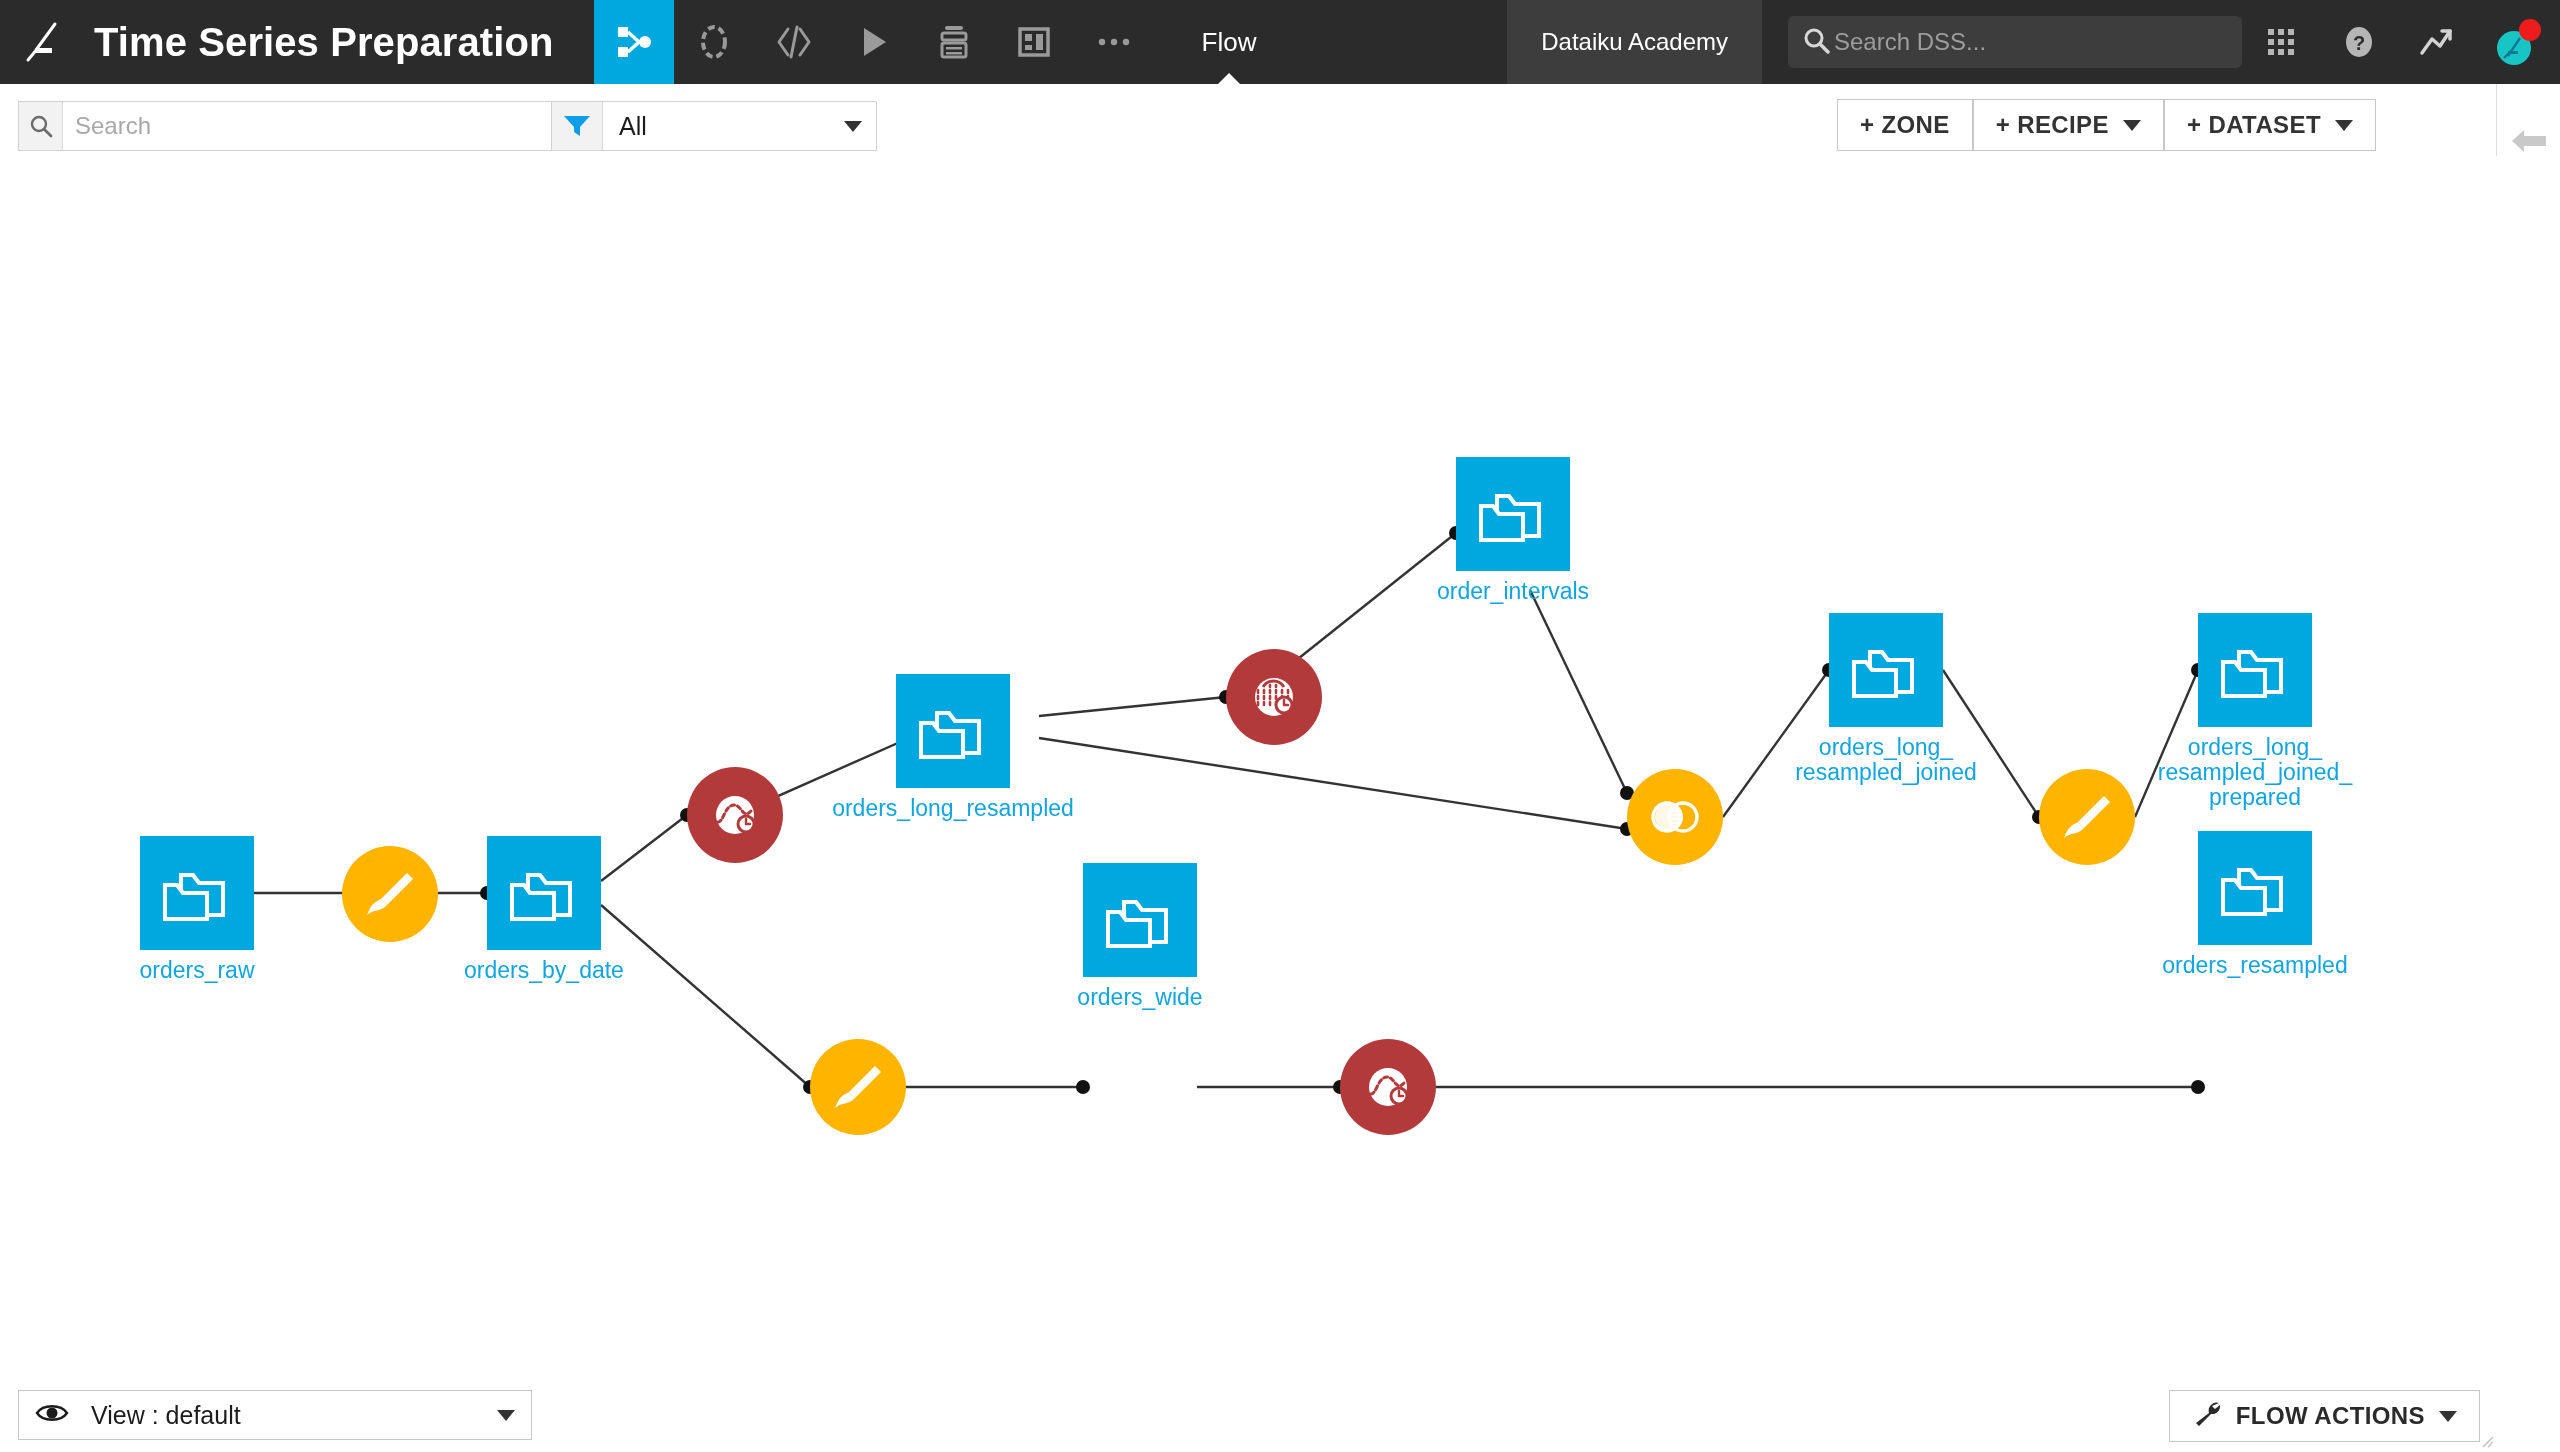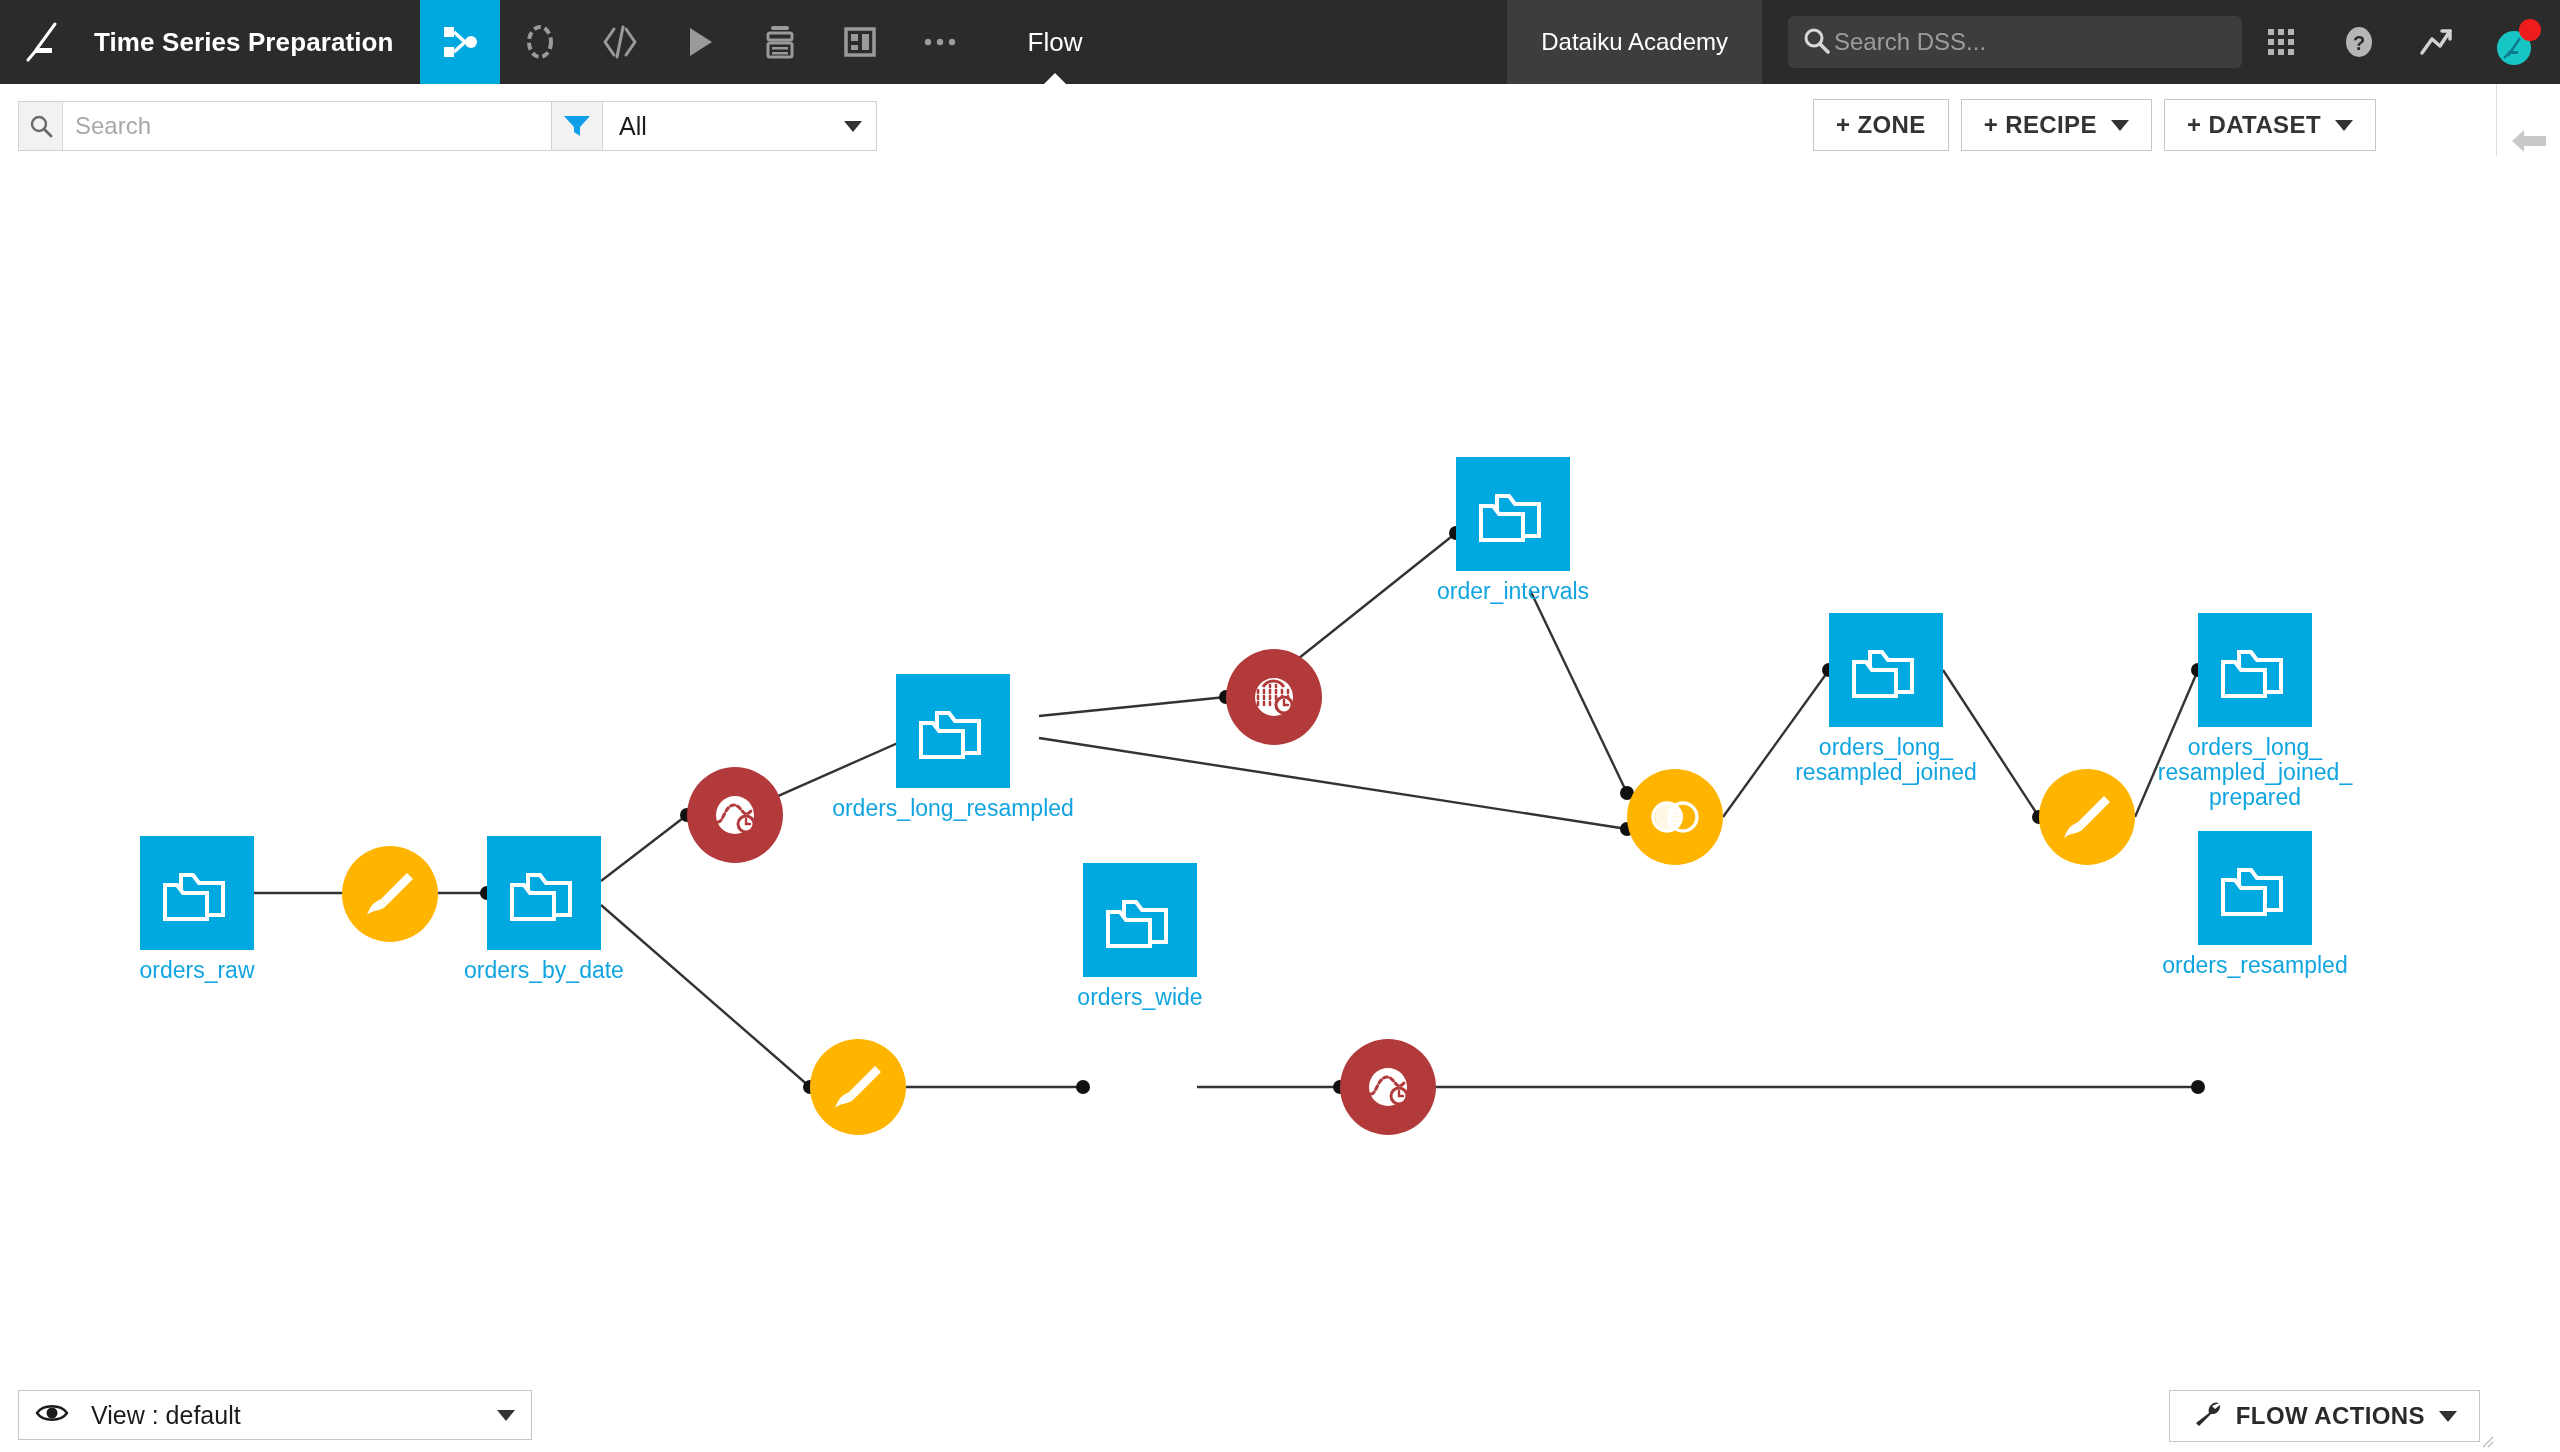--- a/index.html
+++ b/index.html
@@ -12,22 +12,22 @@
   }
 
   
   #topnav{
     position:absolute;left:0;top:0;width:2560px;height:84px;
     background:#2b2b2b;display:flex;align-items:stretch;
   }
   .logo-cell{width:84px;display:flex;align-items:center;justify-content:center;}
   .proj-title{
     display:flex;align-items:center;
-    color:#ffffff;font-size:26px;font-weight:600;letter-spacing:.1px;
-    padding:0 26px 0 10px;white-space:nowrap;
+    color:#ffffff;font-size:40px;font-weight:600;letter-spacing:.1px;
+    padding:0 40px 0 10px;white-space:nowrap;
   }
   .nav-icon{
     width:80px;display:flex;align-items:center;justify-content:center;
     color:#9a9a9a;
   }
   .nav-icon.active{background:#00a8e0;color:#fff;}
   .nav-label{
     display:flex;align-items:center;color:#ffffff;font-size:26px;
     padding:0 24px;position:relative;margin-left:24px;
   }
@@ -74,21 +74,21 @@
   .fg-icon{width:50px;display:flex;align-items:center;justify-content:center;background:#f2f2f2;border-right:1px solid #d8d8d8;}
   .fg-val{
     width:243px;display:flex;align-items:center;justify-content:space-between;
     padding:0 14px 0 16px;font-size:25px;color:#1c1c1c;
   }
   .counts{
     position:absolute;left:20px;top:155px;font-size:23px;font-weight:bold;color:#222;
   }
   .counts a{color:#2196d4;text-decoration:none;font-weight:normal;}
 
-  .tb-right{position:absolute;right:63px;top:15px;display:flex;gap:12px;}
+  .tb-right{position:absolute;right:63px;top:15px;display:flex;gap:0;}
   .tb-btn{
     height:50px;border:1px solid #c7c7c7;background:#fff;
     display:flex;align-items:center;gap:14px;padding:0 22px;
     font-size:24px;font-weight:bold;color:#333;letter-spacing:.4px;white-space:nowrap;
   }
   .caret-dn{width:0;height:0;border-left:9px solid transparent;border-right:9px solid transparent;border-top:11px solid #333;}
 
   
   #rightstrip{
     position:absolute;right:0;top:84px;width:63px;height:1368px;

